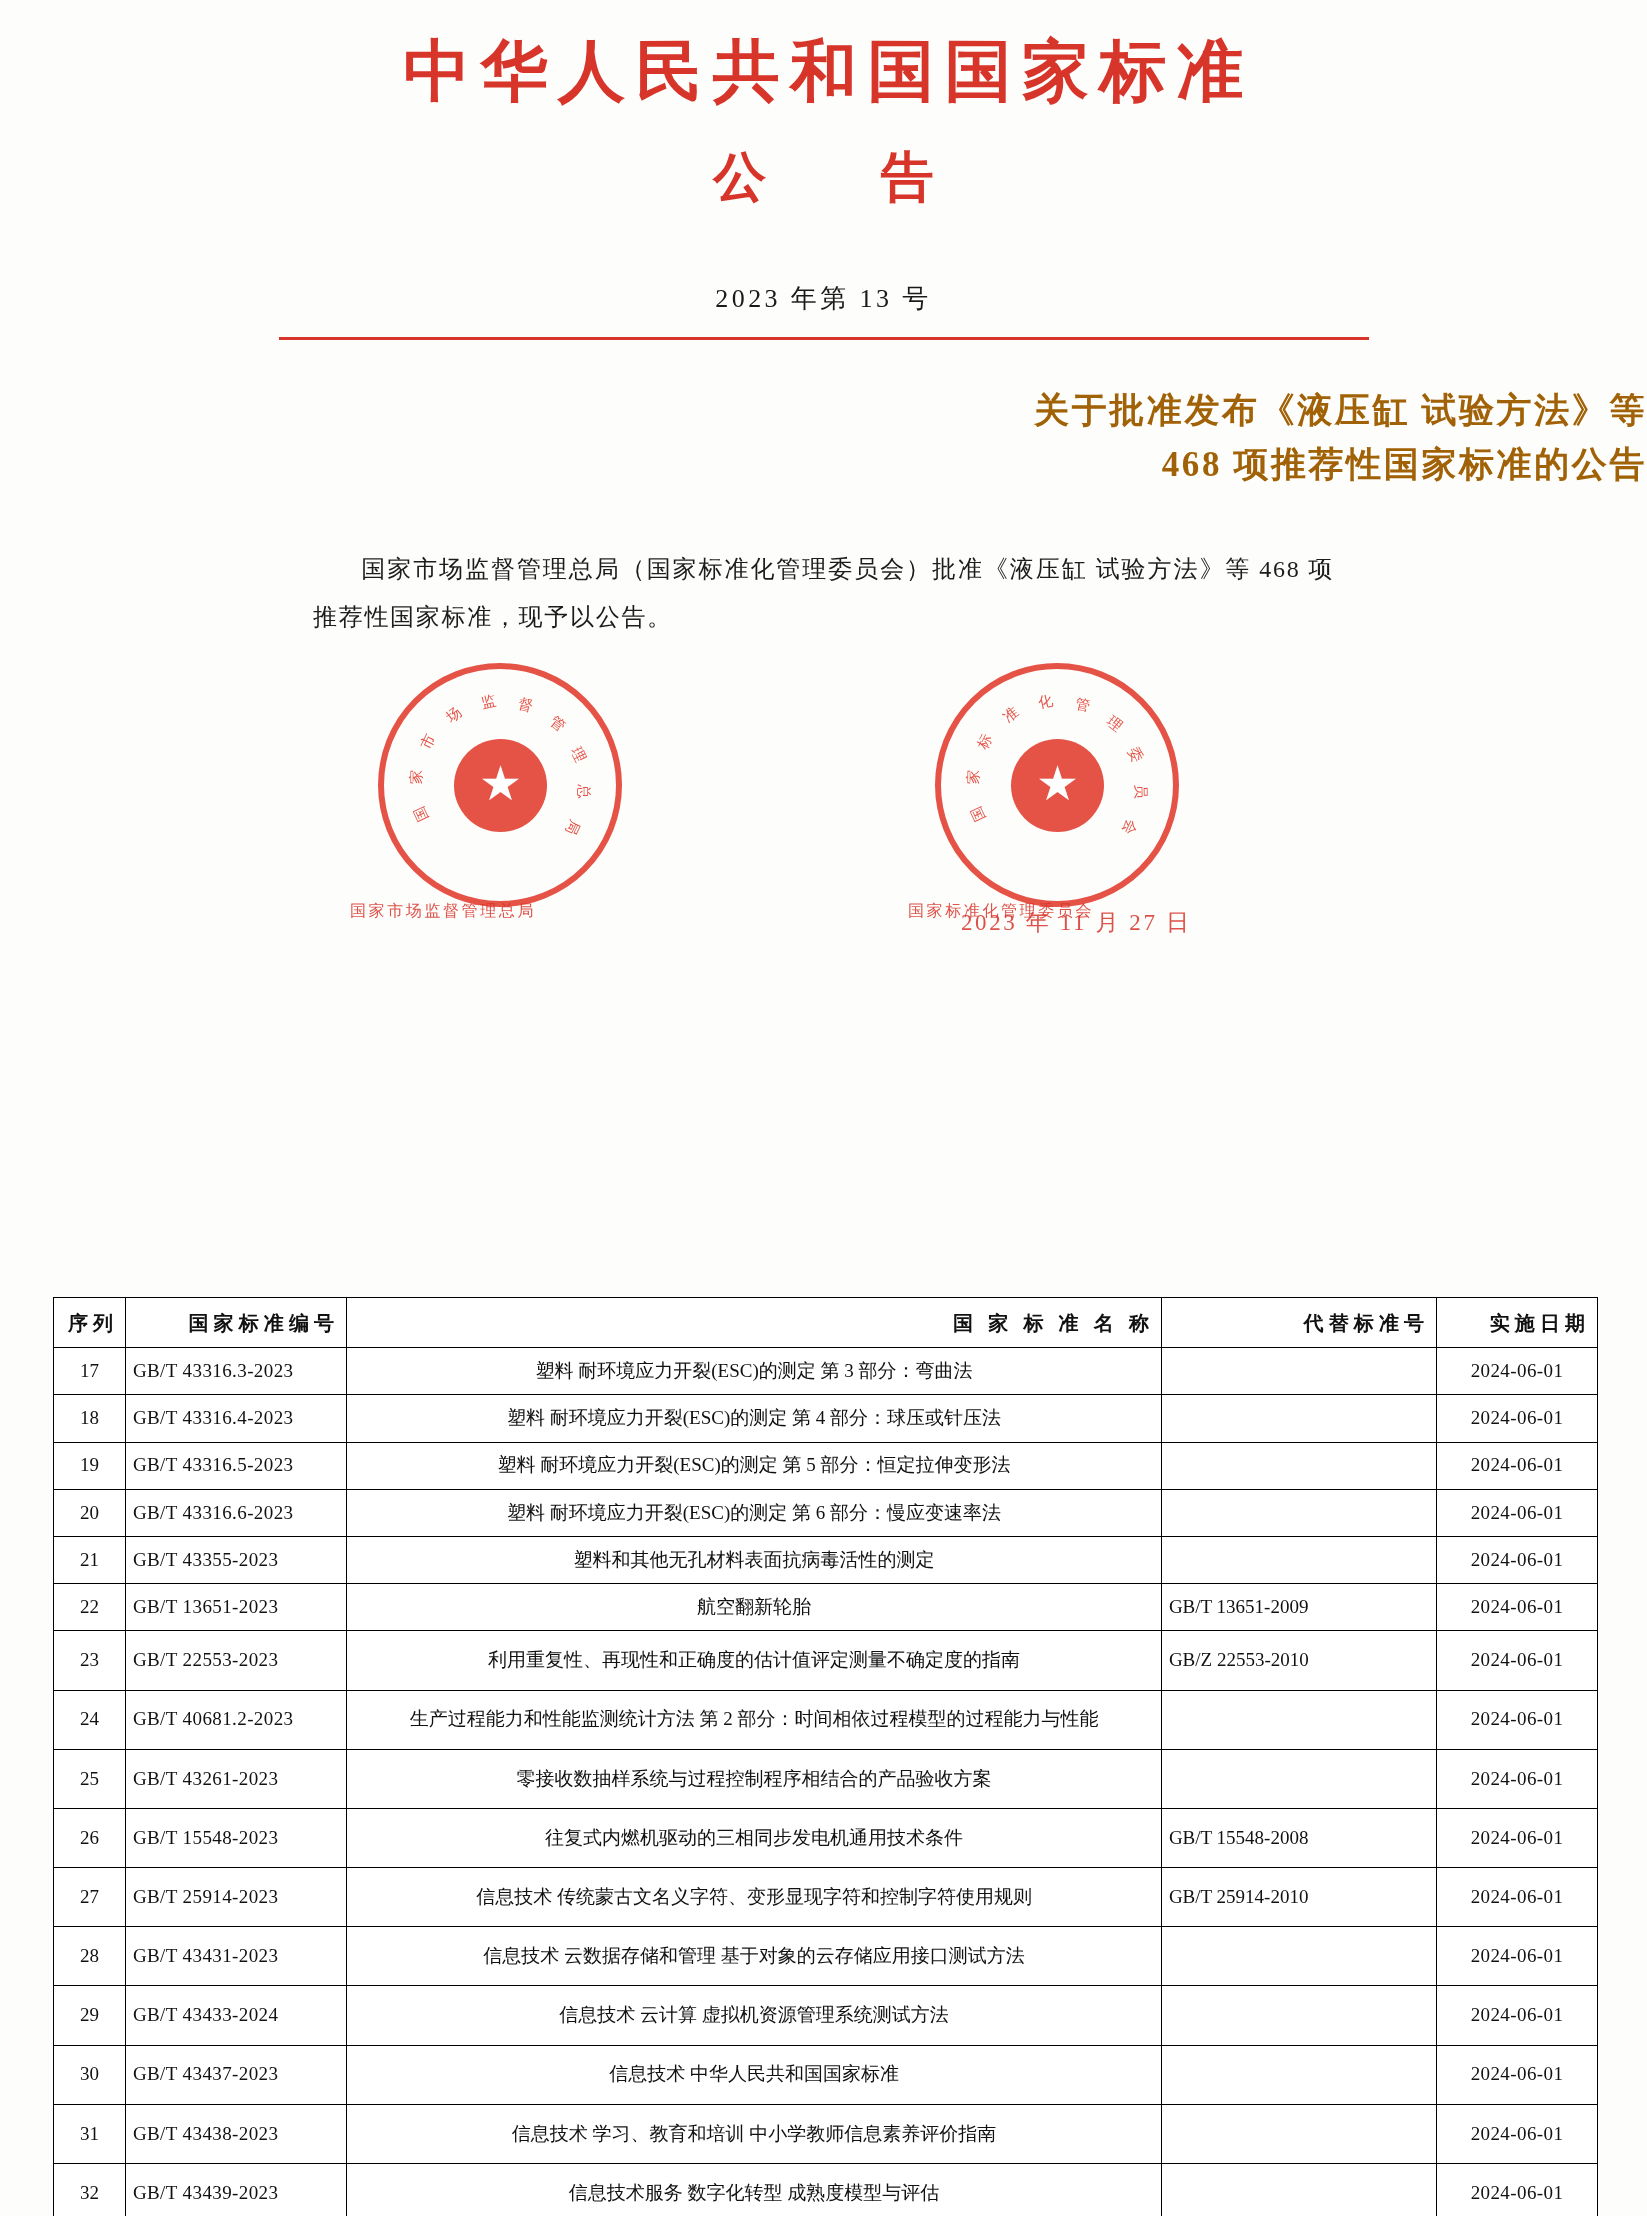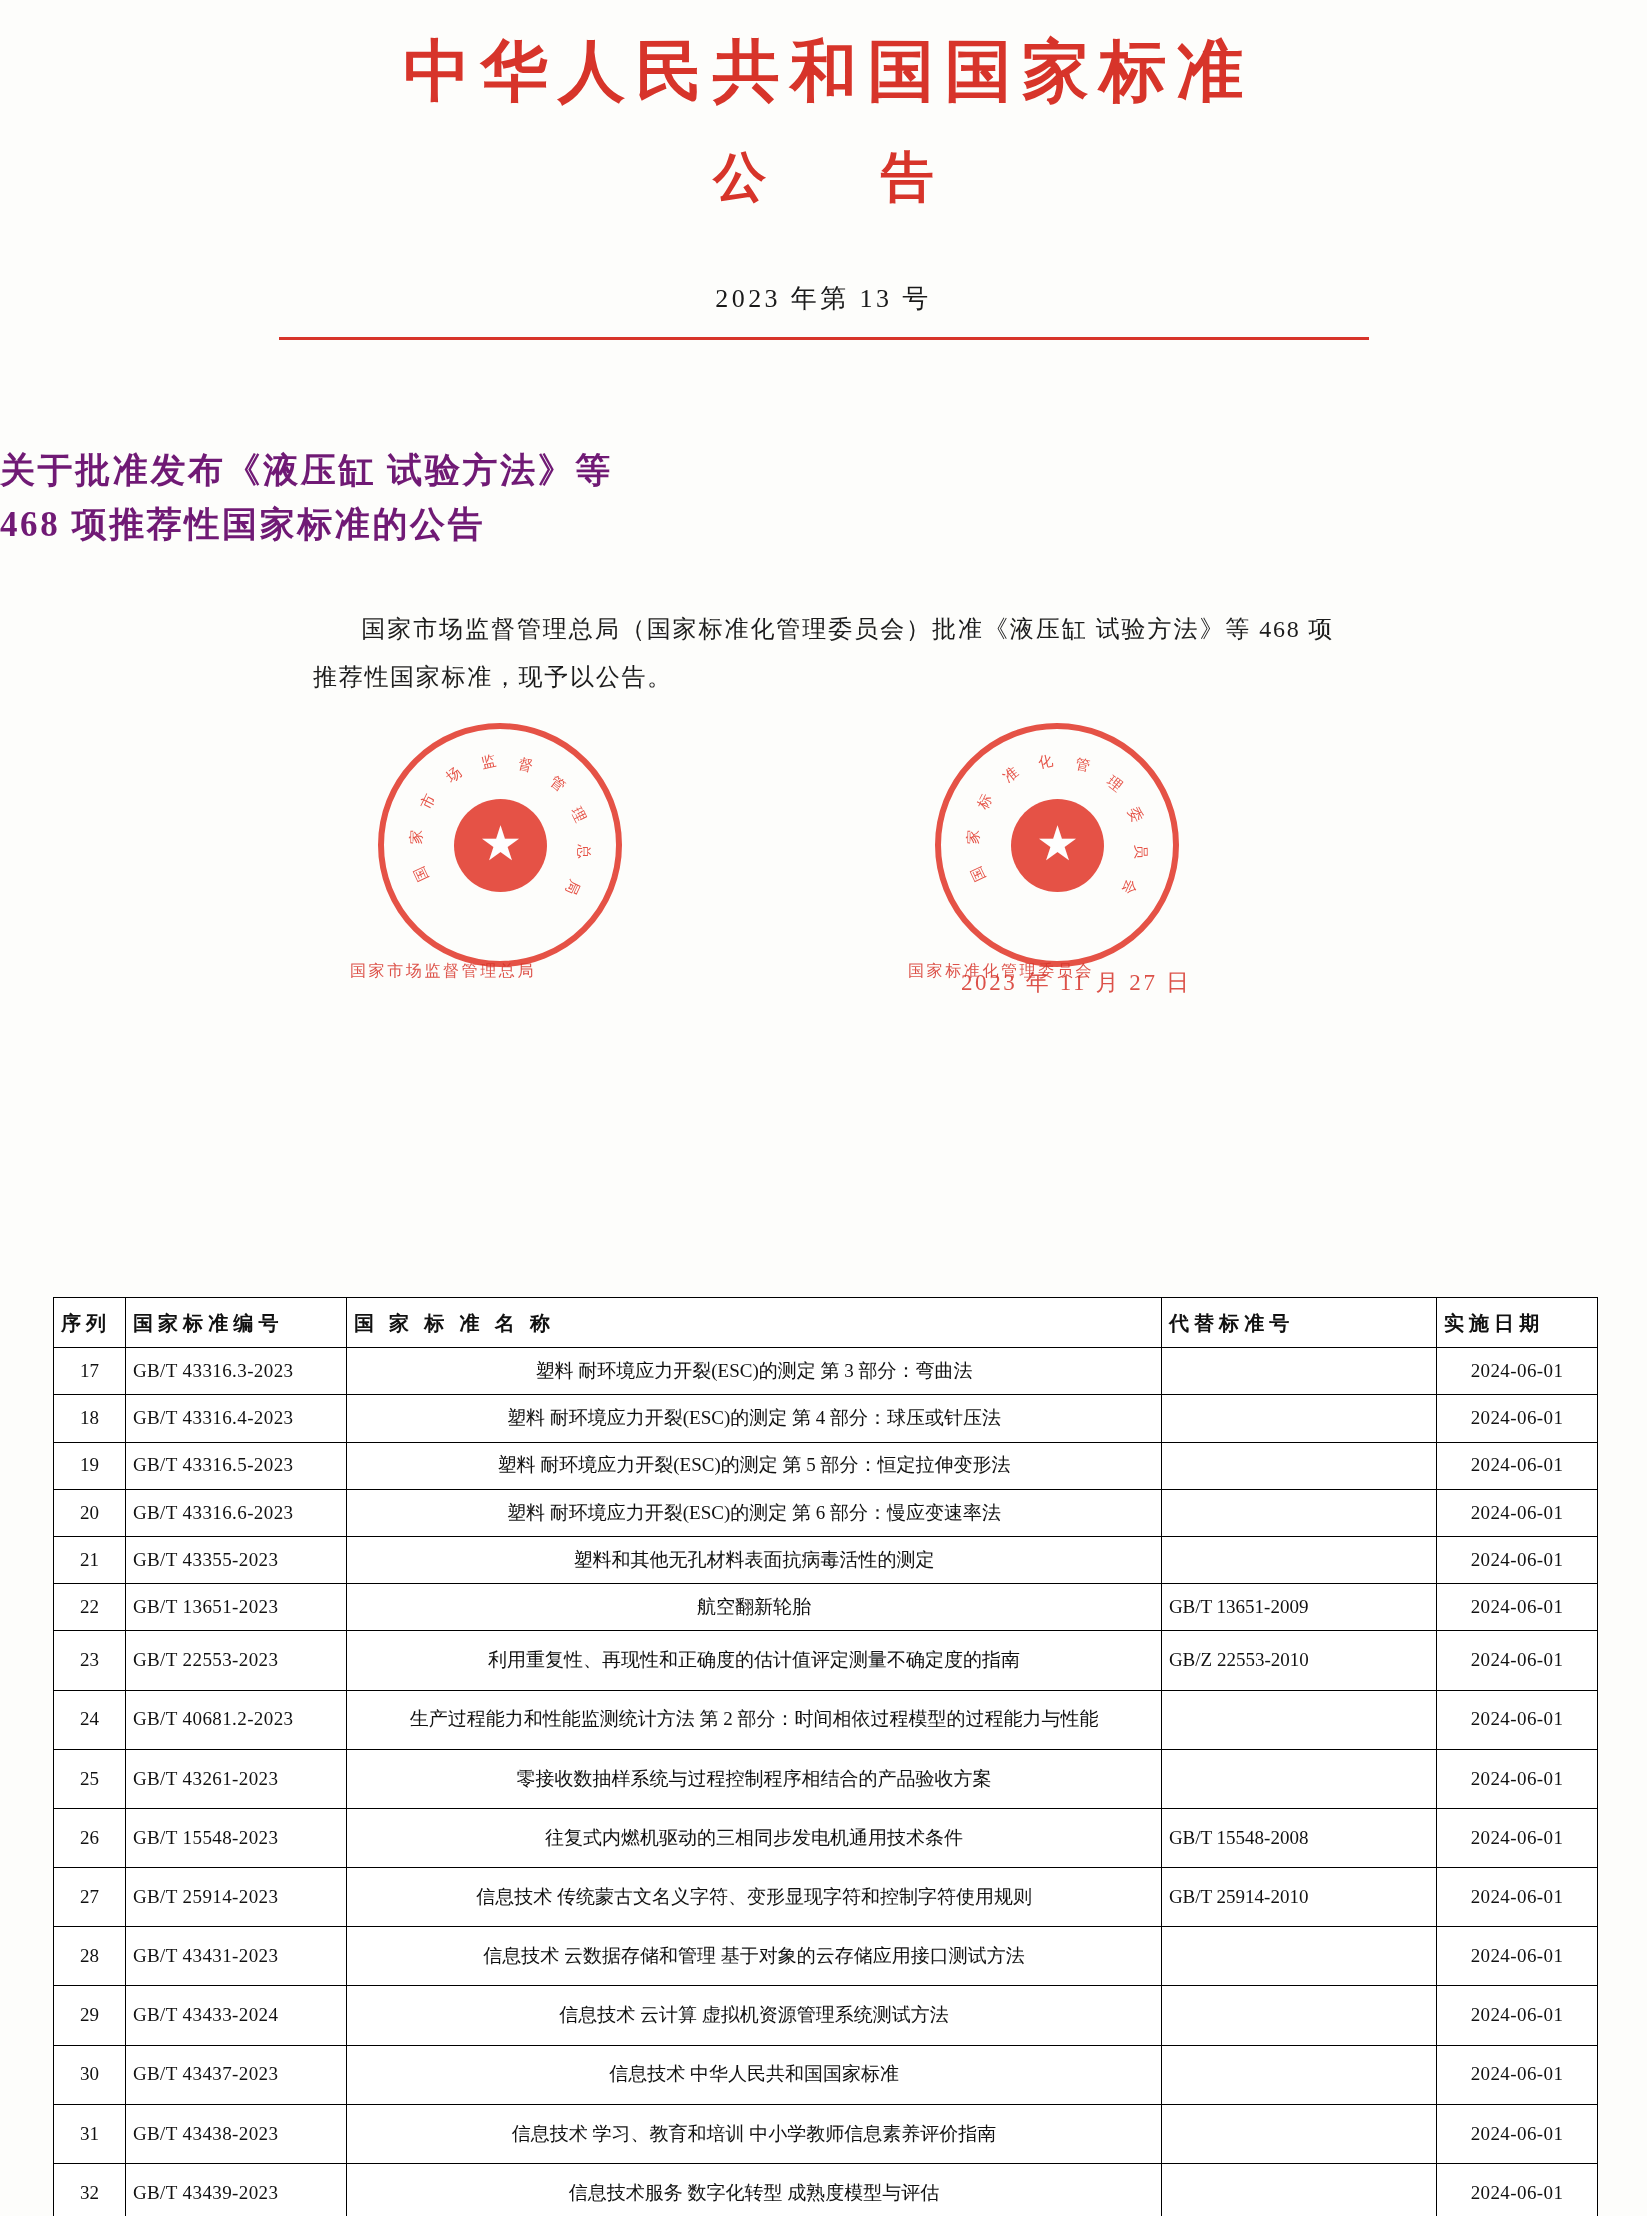--- a/index.html
+++ b/index.html
@@ -56,27 +56,27 @@
   }
   .rule {
     width: 1090px;
     height: 2.6px;
     background: #d7342a;
     margin: 20.6px auto 0 auto;
   }
 
   
   .ann-title {
-    margin-top: 104px;
-    text-align: left;
+    margin-top: 44px;
+    text-align: right;
     font-size: 35px;
     font-weight: 700;
     letter-spacing: 2.6px;
     line-height: 1.55;
-    color: #701a75;
+    color: #a16207;
   }
 
   
   .ann-body {
     margin: 53px auto 0 auto;
     width: 1021px;
     font-size: 24px;
     line-height: 2.0;
     letter-spacing: 1.7px;
     color: #1c1c1c;
@@ -168,21 +168,21 @@
   }
   table.std th, table.std td {
     border: 1.4px solid #000;
     padding: 5.1px 6.9px;
     font-size: 19px;
     line-height: 1.5;
     vertical-align: middle;
     background: #fff;
   }
   table.std th {
-    text-align: left;
+    text-align: right;
     font-weight: 700;
     letter-spacing: 5.1px;
     font-size: 20px;
     height: 39px;
   }
   col.c-seq { width: 72px; }
   col.c-code { width: 221px; }
   col.c-name { width: 815px; }
   col.c-replace { width: 275px; }
   col.c-date { width: 161px; }

